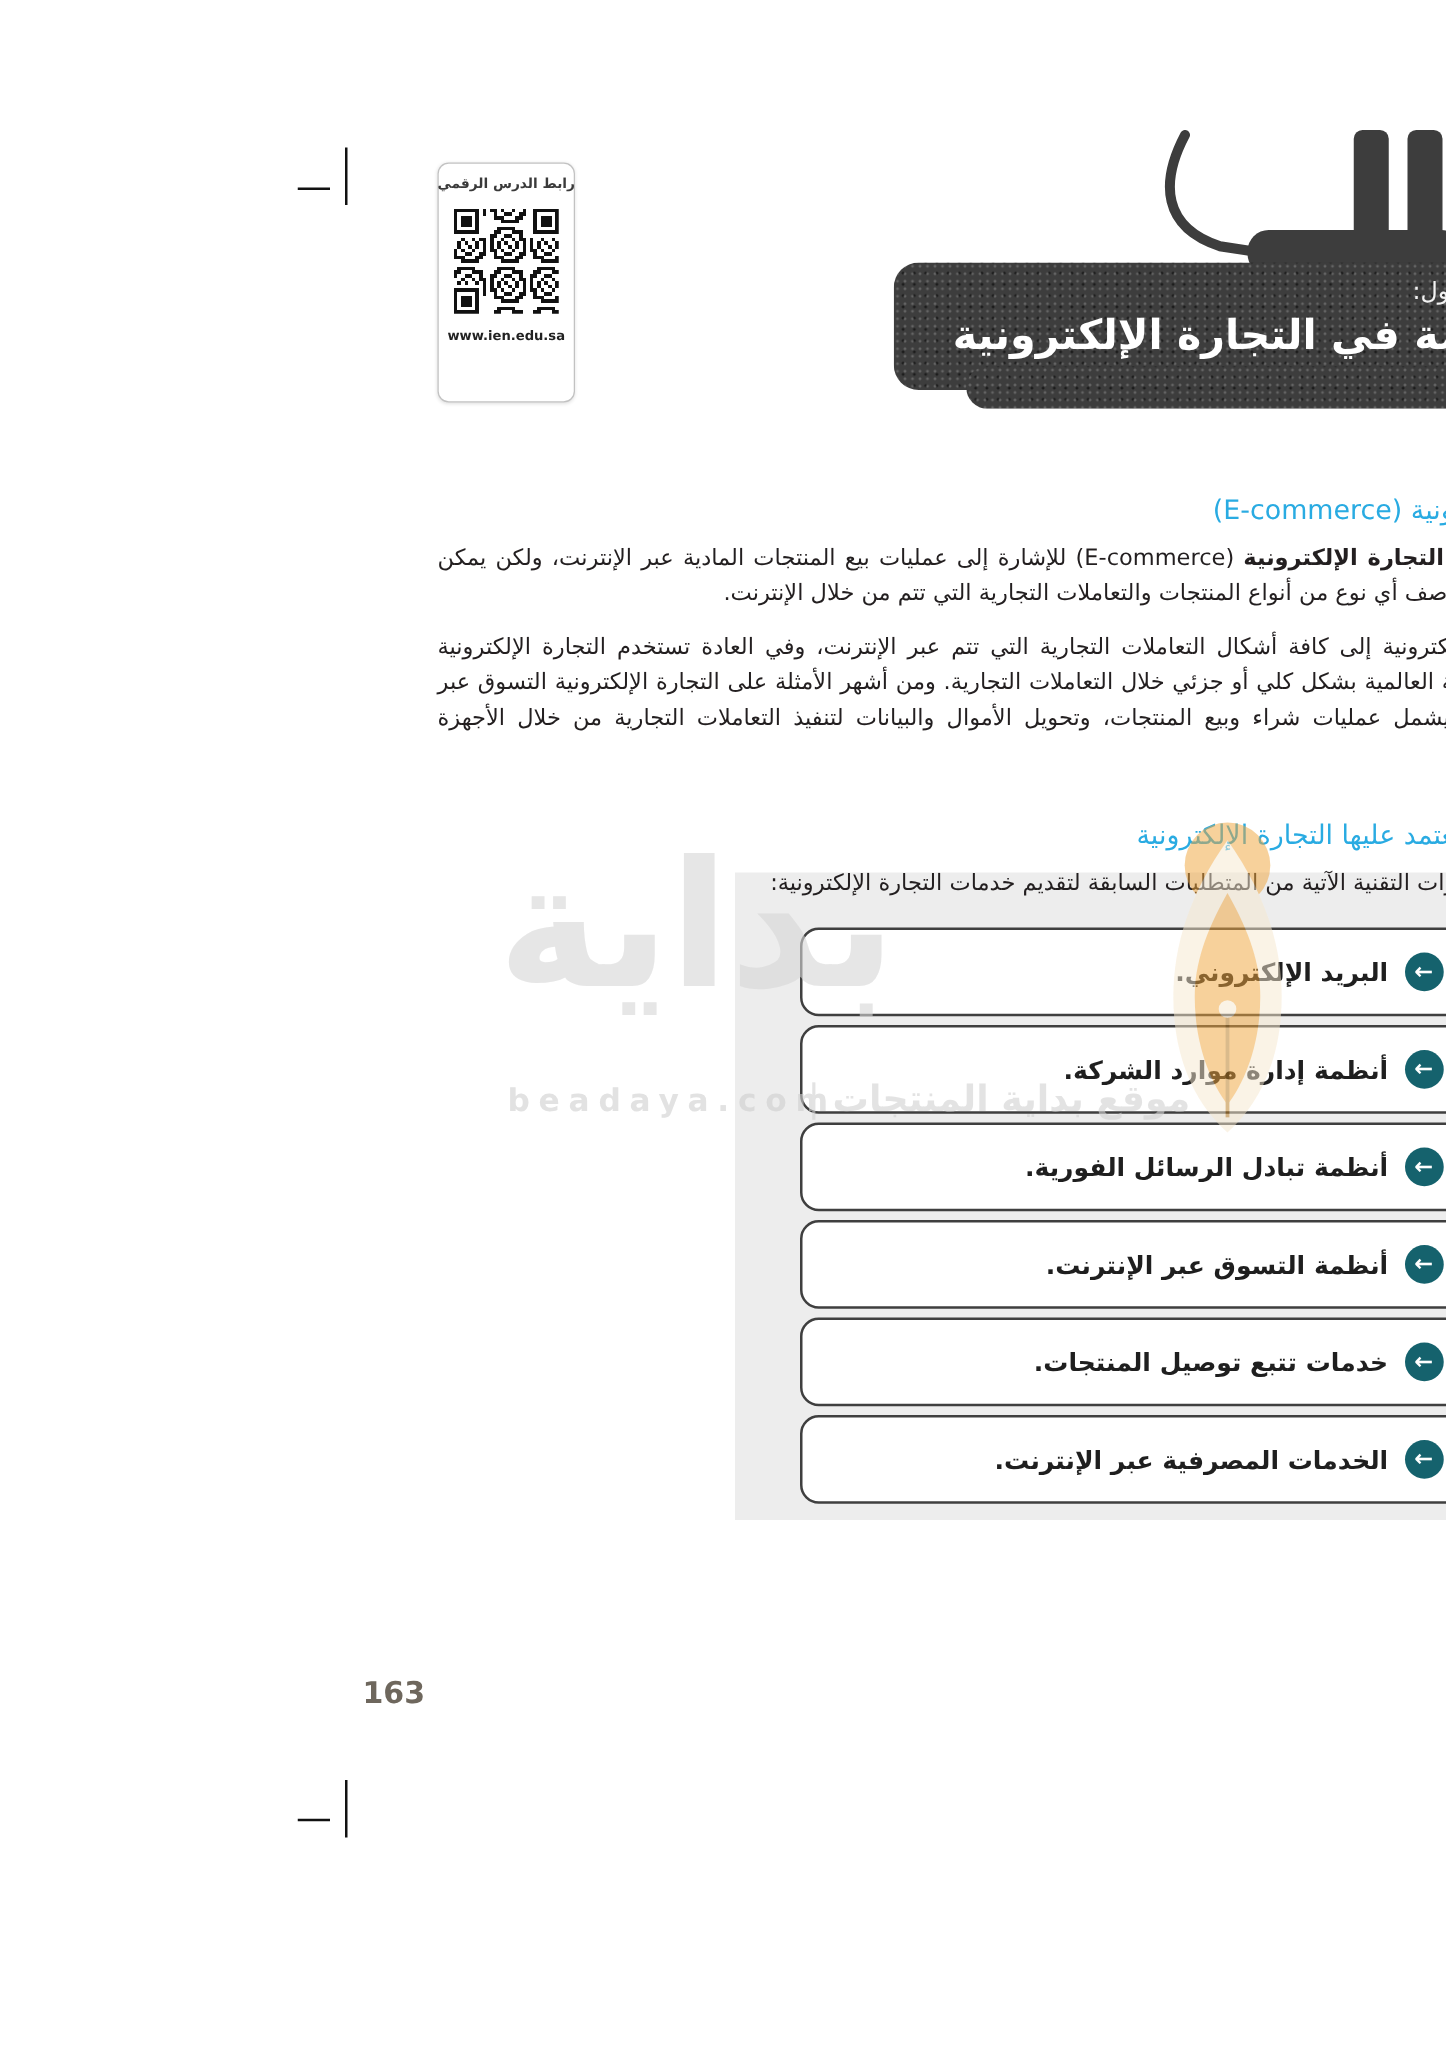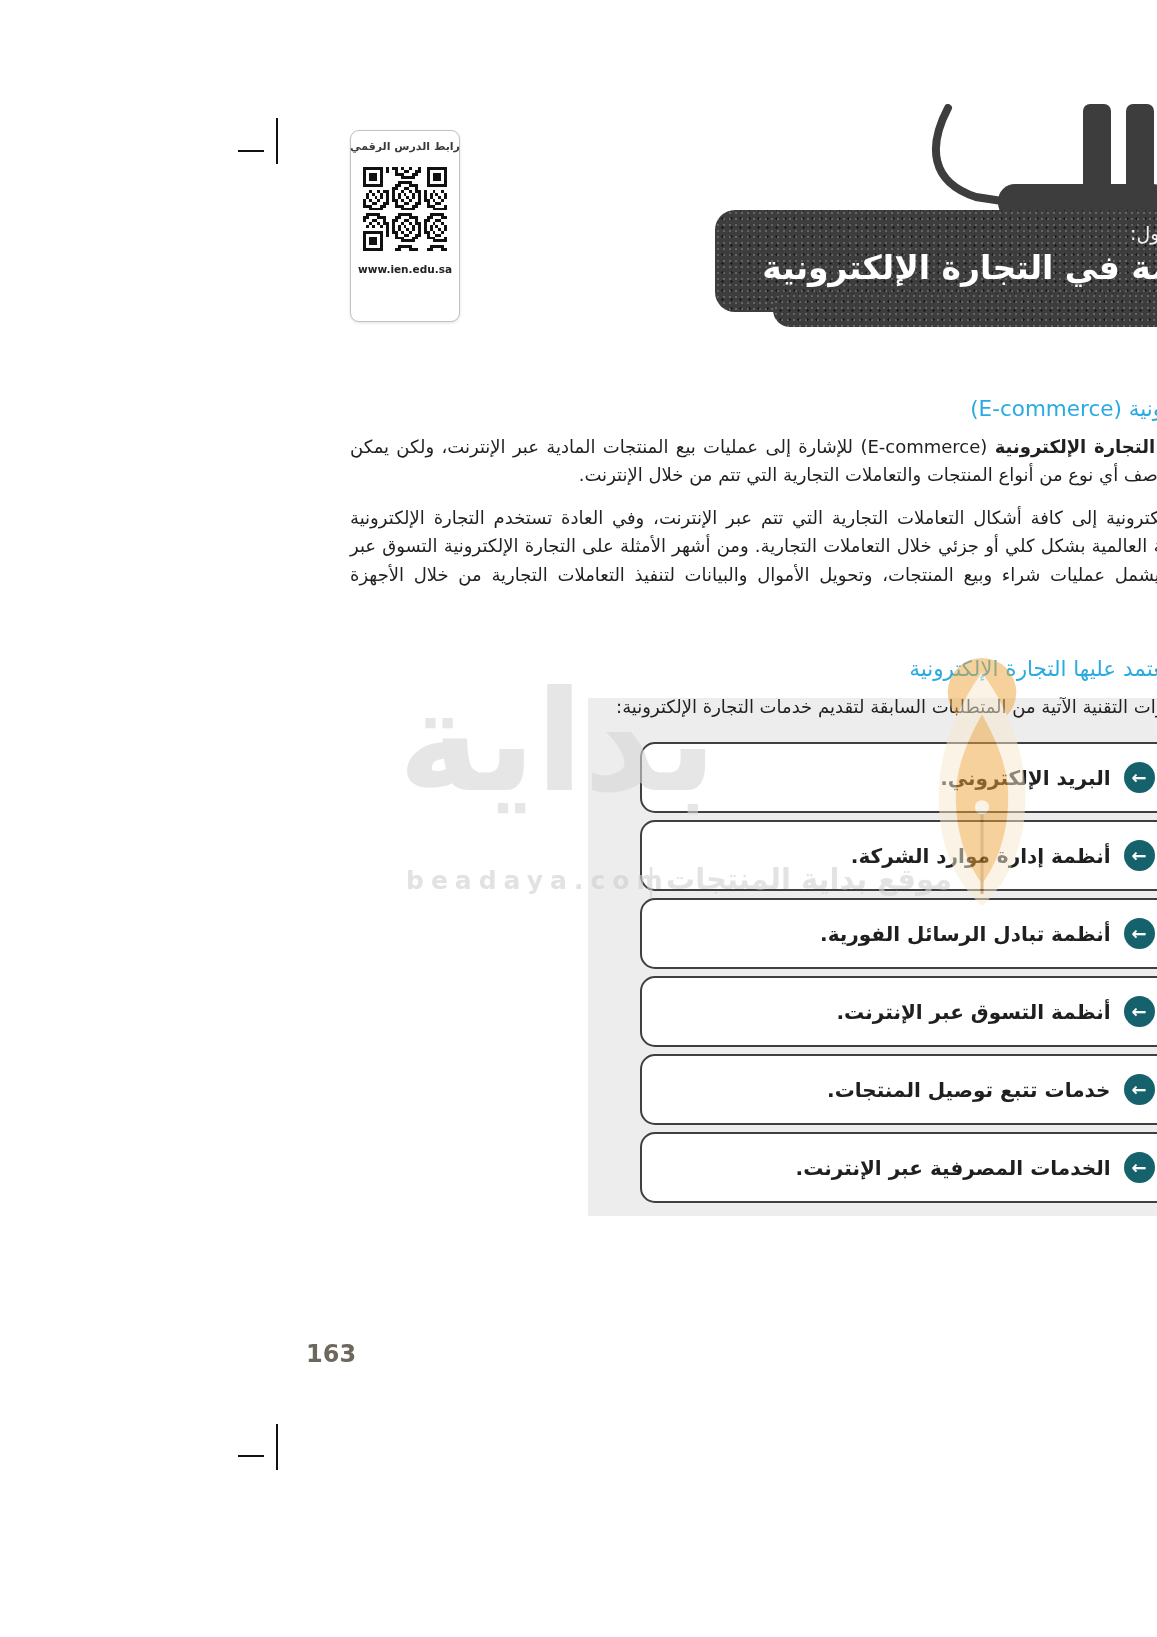--- a/index.html
+++ b/index.html
@@ -67,21 +67,21 @@
 
   
   .watermark{position:absolute;inset:0;z-index:6;pointer-events:none;opacity:.6;}
   .wm-brand{position:absolute;left:160px;top:672px;font-size:140px;font-weight:bold;color:#d7d7d7;line-height:1;}
   .wm-domain{position:absolute;left:168px;top:866px;font-size:25px;letter-spacing:7px;color:#cfcfcf;direction:ltr;font-weight:bold;}
   .wm-sep{position:absolute;left:408px;top:862px;font-size:30px;color:#d2d2d2;}
   .wm-tagline{position:absolute;left:428px;top:862px;font-size:29px;color:#d2d2d2;font-weight:bold;}
   .pen-svg{position:absolute;left:688px;top:656px;width:112px;height:252px;opacity:.85;}
 
   
-  .page-number{position:absolute;left:68px;top:1340px;font-size:24px;font-weight:bold;color:#6e675d;direction:ltr;}
+  .page-number{position:absolute;left:52px;top:1340px;font-size:24px;font-weight:bold;color:#6e675d;direction:ltr;}
 </style>
 </head>
 <body>
 
 <div class="page">
 
   <div class="crop v" style="left:38px;top:118px;"></div>
   <div class="crop v" style="left:1116px;top:118px;"></div>
   <div class="crop v" style="left:38px;top:1424px;"></div>
   <div class="crop v" style="left:1116px;top:1424px;"></div>

